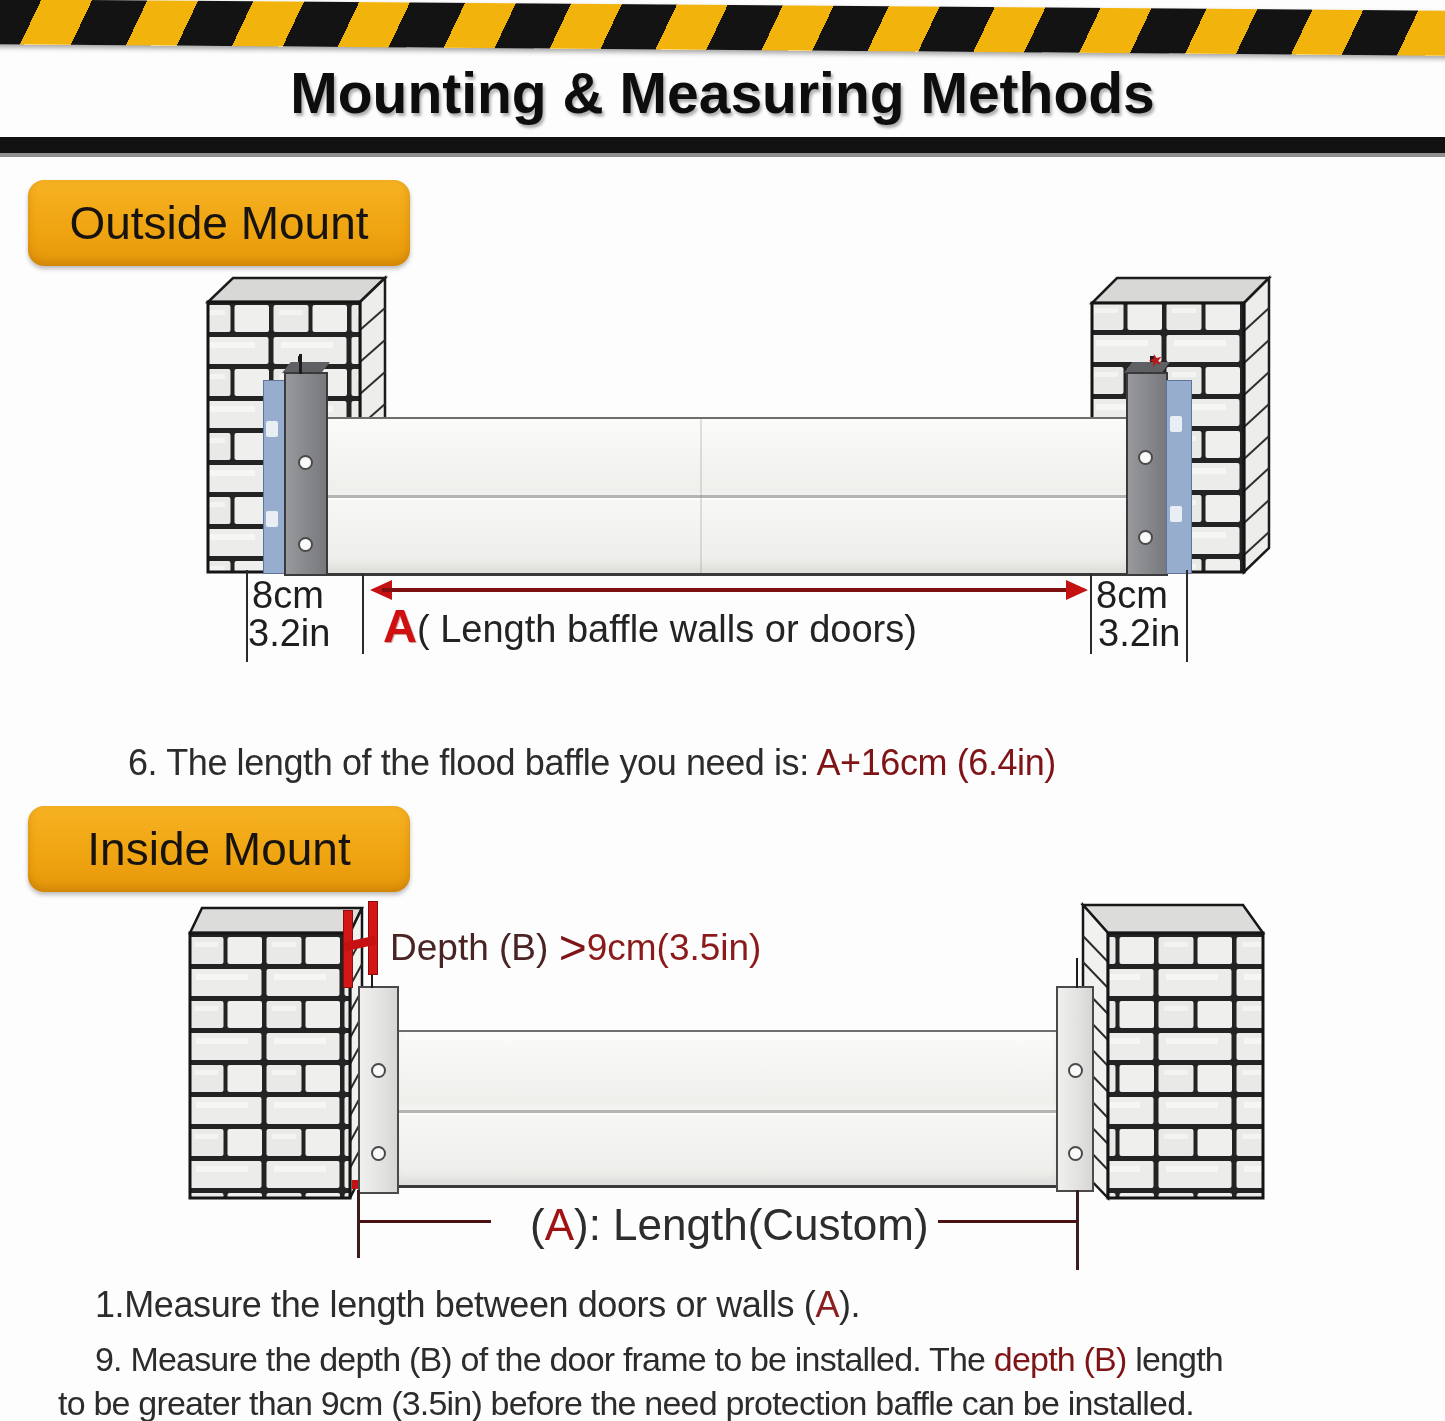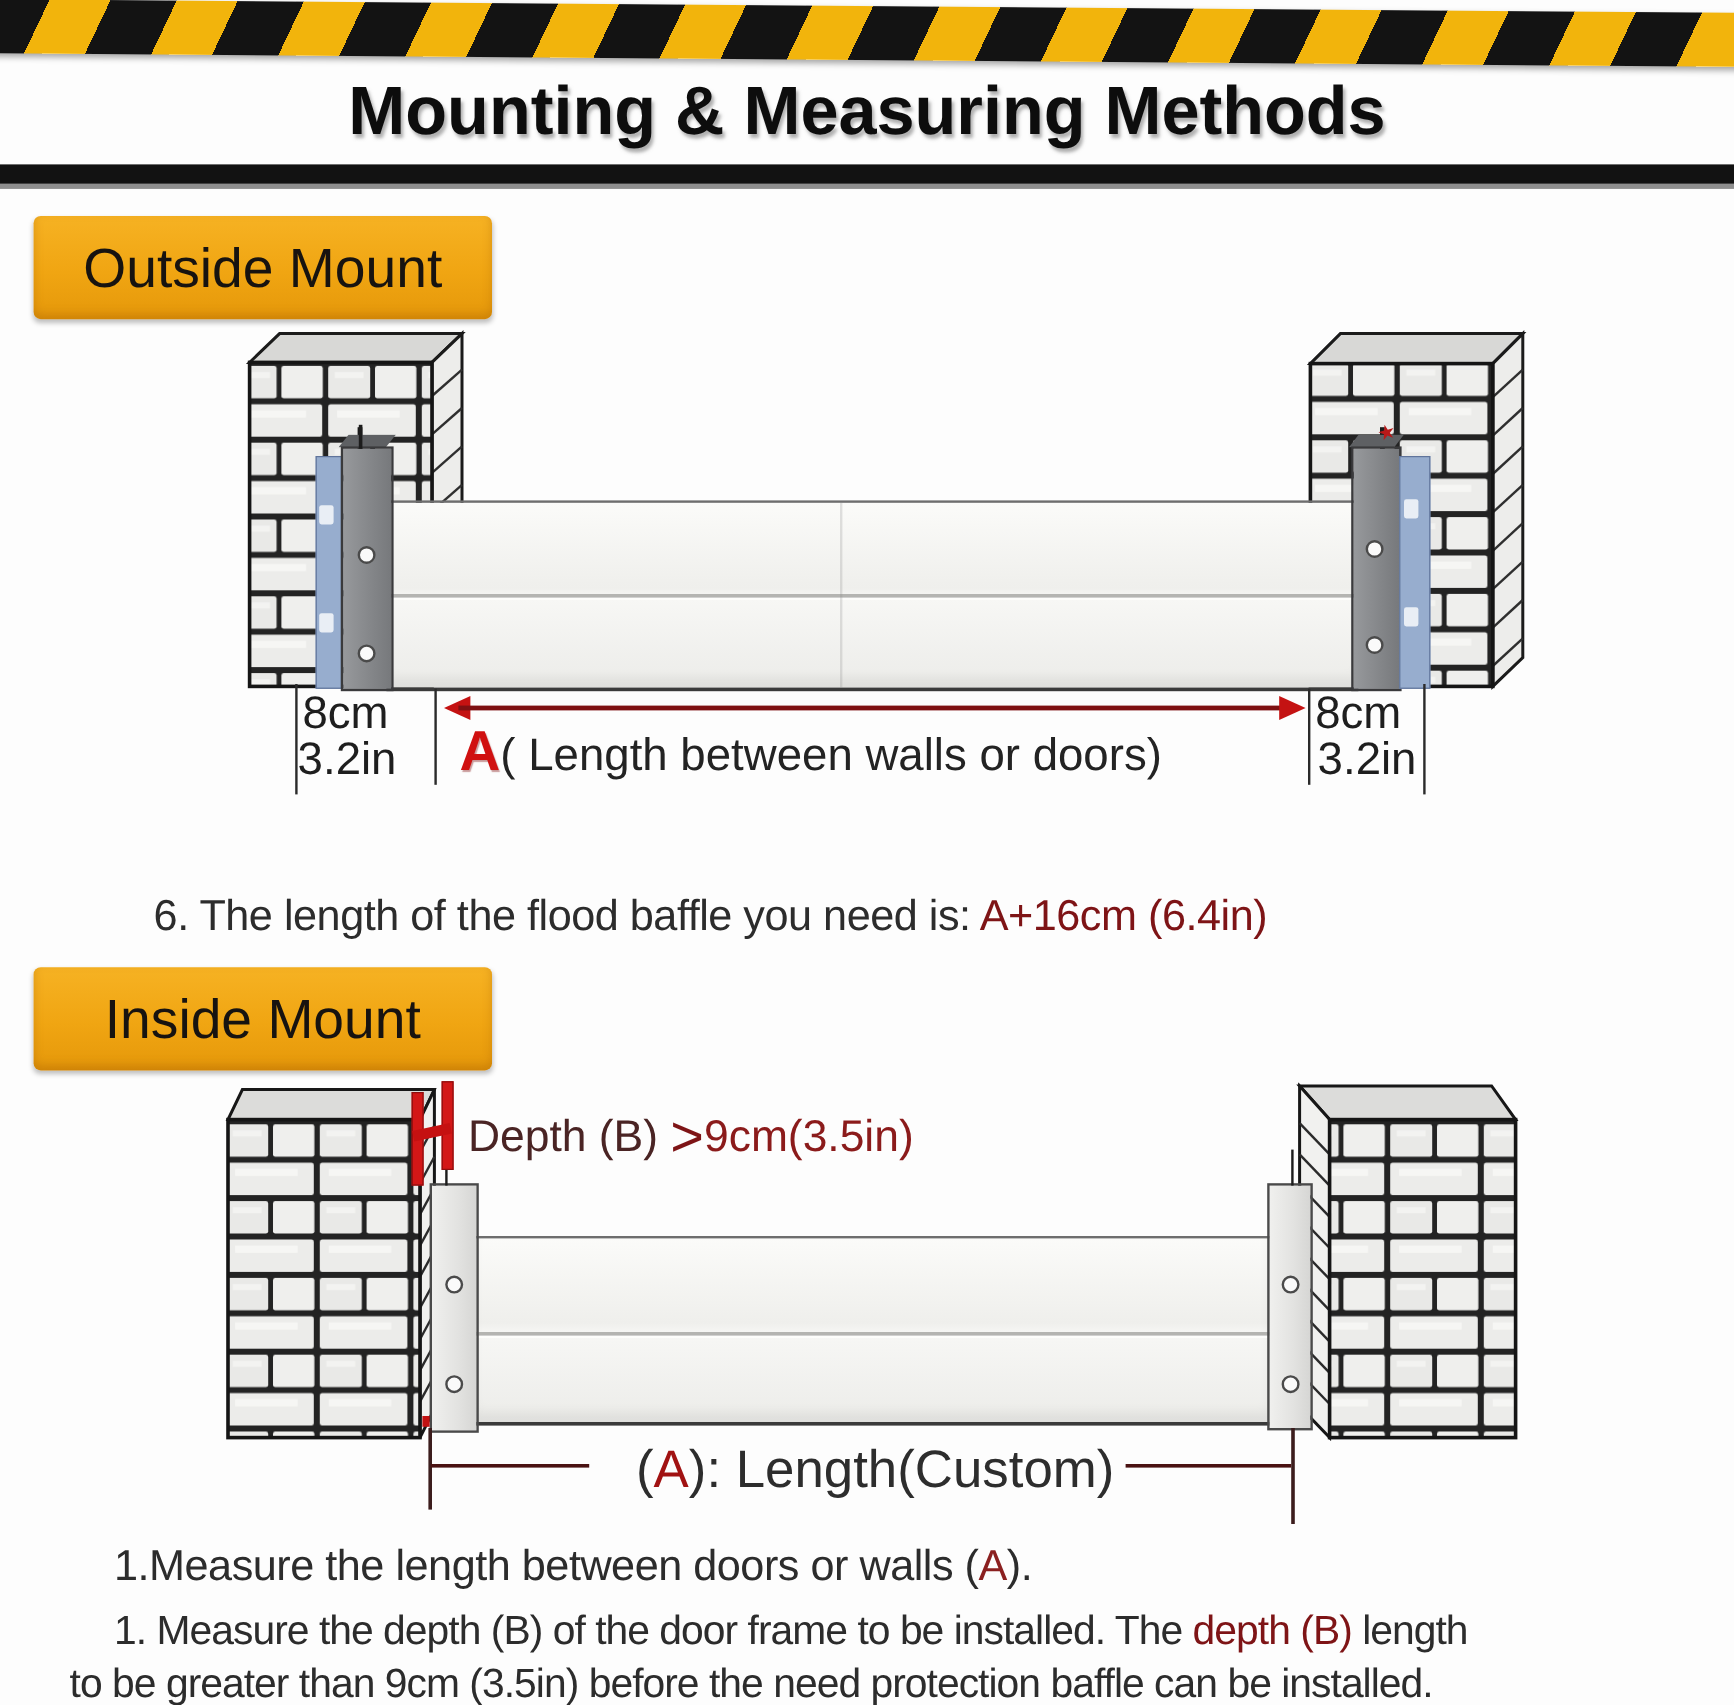--- a/index.html
+++ b/index.html
@@ -9,21 +9,21 @@
   .tape{position:absolute;top:5px;left:-14px;width:1474px;height:45px;
         background:repeating-linear-gradient(115deg,#131313 0 50px,#F2B40C 50px 96px);
         transform:rotate(0.45deg);box-shadow:0 3px 5px rgba(0,0,0,0.35);}
   .title-band{position:absolute;top:50px;left:0;width:100%;height:86px;display:flex;
         align-items:center;justify-content:center;}
   .title{font-size:57px;font-weight:bold;color:#0d0d0d;white-space:nowrap;
         text-shadow:2px 3px 3px rgba(110,110,110,0.55);}
   .black-bar{position:absolute;top:137px;left:0;width:100%;height:16px;background:#121212;
         border-bottom:4px solid #8f8f8f;}
   
-  .mount-label{position:absolute;left:28px;width:382px;height:86px;border-radius:6px;
+  .mount-label{position:absolute;left:28px;width:382px;height:86px;border-radius:16px;
         background:linear-gradient(180deg,#F6B223 0%,#F0A512 55%,#E5980A 100%);
         box-shadow:0 3px 4px rgba(0,0,0,0.25), inset 0 -4px 8px rgba(160,90,0,0.35);
         display:flex;align-items:center;justify-content:center;
         font-size:46px;color:#171310;white-space:nowrap;}
   
   .pillar{position:absolute;}
   .panel{position:absolute;background:linear-gradient(180deg,#FBFBF9 0%,#EFEFEC 46%,#F7F7F5 52%,#ECECE9 100%);
         border-top:2px solid #6e6e6e;border-bottom:3px solid #3a3a3a;
         box-shadow:inset 0 -8px 10px rgba(0,0,0,0.06);}
   .seam{position:absolute;left:0;width:100%;height:3px;background:#b4b4b1;box-shadow:0 2px 0 #fdfdfb;}
@@ -163,21 +163,21 @@
     <div class="head-l"></div>
     <div class="shaft"></div>
     <div class="head-r"></div>
   </div>
   <div class="tick" style="left:1090px;top:574px;height:80px"></div>
   <div class="tick" style="left:1186px;top:570px;height:92px"></div>
   <div class="dim-text" style="left:1096px;top:574px">8cm</div>
   <div class="dim-text" style="left:1098px;top:612px">3.2in</div>
   <div class="arrow-label" style="left:383px;top:598px">
     <span class="big-a">A</span>
-    <span class="arrow-rest">( Length between walls or doors)</span>
+    <span class="arrow-rest">( Length baffle walls or doors)</span>
   </div>
 
   <div class="step" style="left:128px;top:742px">
     <span>6. The length of the flood baffle you need is: </span><span class="red">A+16cm (6.4in)</span>
   </div>
 
   <div class="mount-label" style="top:806px">
     <span>Inside Mount</span>
   </div>
 
@@ -243,19 +243,19 @@
   <div class="len-label" style="left:530px;top:1200px">
     <span>(</span><span class="len-a">A</span><span>): Length(Custom)</span>
   </div>
   <div class="dim-line" style="left:938px;top:1220px;width:138px"></div>
   <div class="tick-dark" style="left:1076px;top:1190px;height:80px"></div>
 
   <div class="step" style="left:95px;top:1284px">
     <span>1.Measure the length between doors or walls (</span><span class="reda">A</span><span>).</span>
   </div>
   <div class="step step-sm" style="left:95px;top:1340px">
-    <span>1. Measure the depth (B) of the door frame to be installed. The </span><span class="red">depth (B)</span><span> length</span>
+    <span>9. Measure the depth (B) of the door frame to be installed. The </span><span class="red">depth (B)</span><span> length</span>
   </div>
   <div class="step step-sm" style="left:58px;top:1384px">
     <span>to be greater than 9cm (3.5in) before the need protection baffle can be installed.</span>
   </div>
 
 </div>
 
 </body></html>

